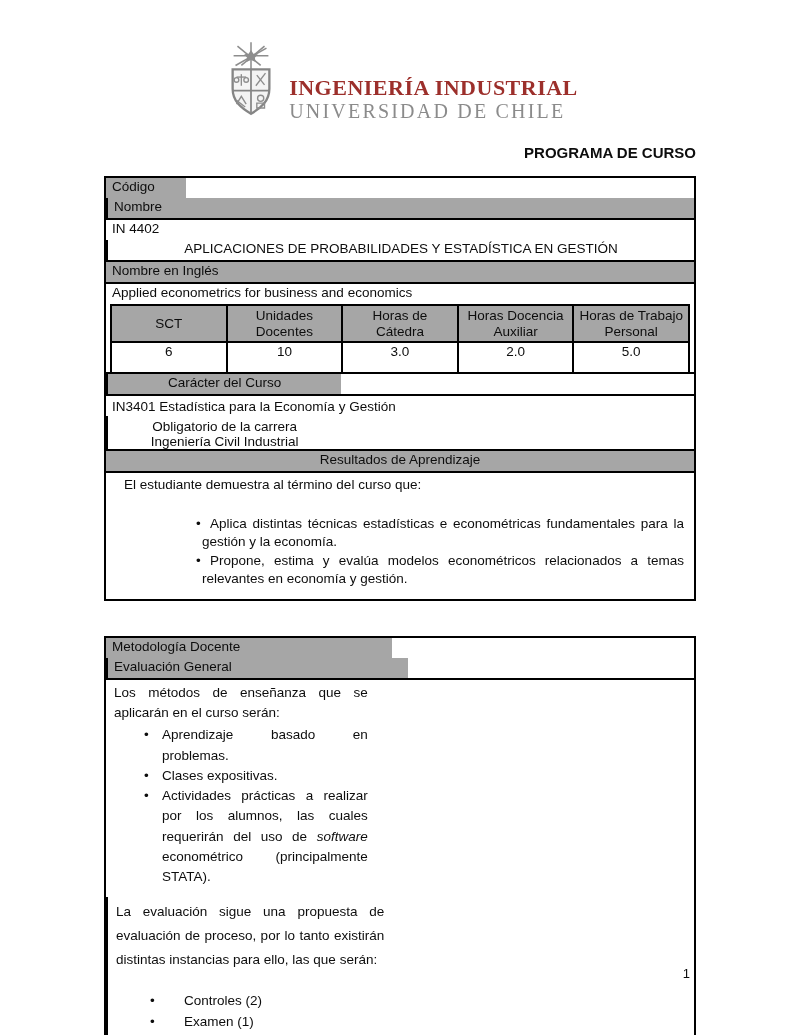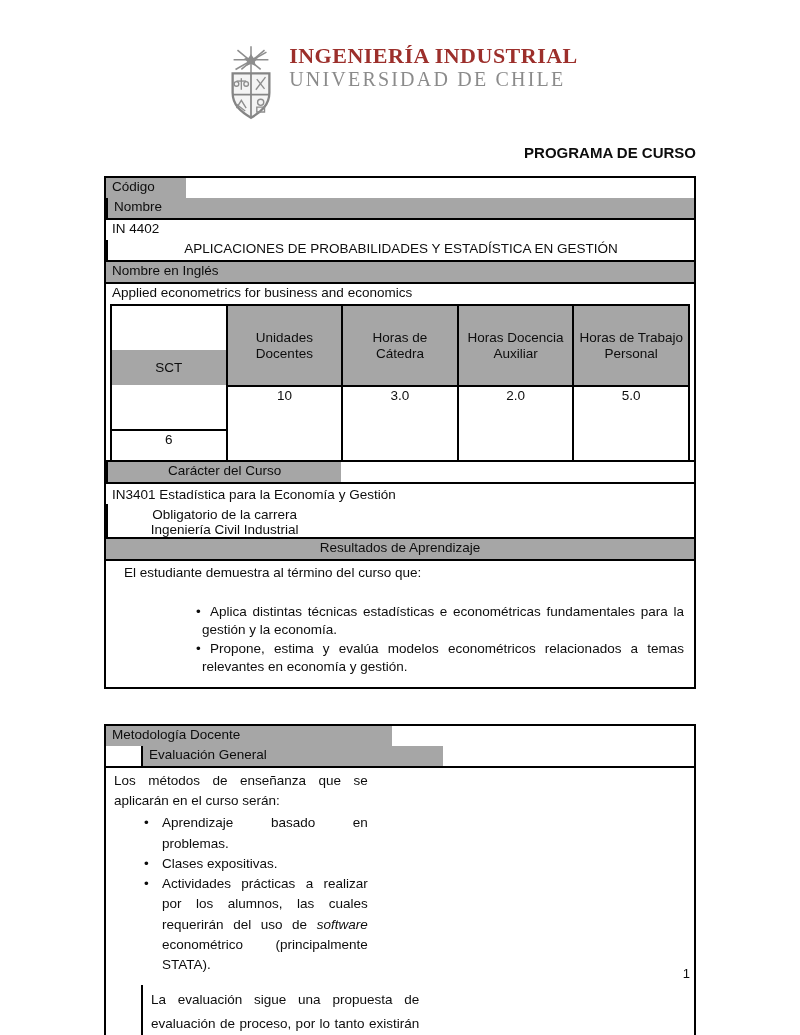--- a/index.html
+++ b/index.html
@@ -16,21 +16,21 @@
     margin: 0 auto;
     background: #ffffff;
     overflow: hidden;
   }
   .content { padding: 0 104px; }
 
   
   .logo-row {
     display: flex;
     justify-content: center;
-    align-items: flex-start;
+    align-items: flex-end;
     gap: 9px;
     margin-top: 44px;
     height: 78px;
   }
   .logo-text { display: flex; flex-direction: column; line-height: 1.05; }
   .logo-line1 {
     font-family: "Liberation Serif", serif;
     font-weight: bold;
     font-size: 22px;
     letter-spacing: 0.5px;
@@ -67,21 +67,21 @@
   .t1 .c-nombre { flex: 1; }
 
   .sct-tbl {
     margin: 0 4px;
     border: 2px solid #000;
     border-bottom: none;
     display: flex; flex-direction: column;
   }
   .sct-row { display: flex; }
   .sct-row .scell { flex: 1 1 0; border-left: 2px solid #000; padding: 1px 5px; text-align: center; }
-  .sct-row .scell:first-child { border-left: none; margin-top: 44px; }
+  .sct-row .scell:first-child { border-left: none; }
   .sct-head .scell {
     background: #a6a6a6;
     min-height: 35px;
     display: flex; align-items: center; justify-content: center;
     line-height: 1.18;
   }
   .sct-vals .scell { min-height: 31px; border-top: 2px solid #000; }
 
   .t1 .c-req { width: 60%; }
   .t1 .c-car { width: 40%; }
@@ -96,21 +96,21 @@
     text-indent: 8px;
     text-align: justify;
     margin-bottom: 1px;
     line-height: 1.33;
   }
   .res-list li::before { content: "\2022"; position: absolute; left: 80px; text-indent: 0; }
 
   
   .t2 { margin-top: 35px; }
   .t2 .c-left { width: 48.6%; }
-  .t2 .c-right { width: 51.4%; margin-left: 35px; }
+  .t2 .c-right { width: 51.4%; }
   .t2 .body-cell { padding: 3px 24px 10px 8px; min-height: 160px; }
   .t2 .just { text-align: justify; }
   .met-list { list-style: none; margin-top: 2px; }
   .met-list li {
     position: relative;
     padding-left: 48px;
     text-align: justify;
     line-height: 1.5;
   }
   .met-list li::before { content: "\2022"; position: absolute; left: 30px; }

